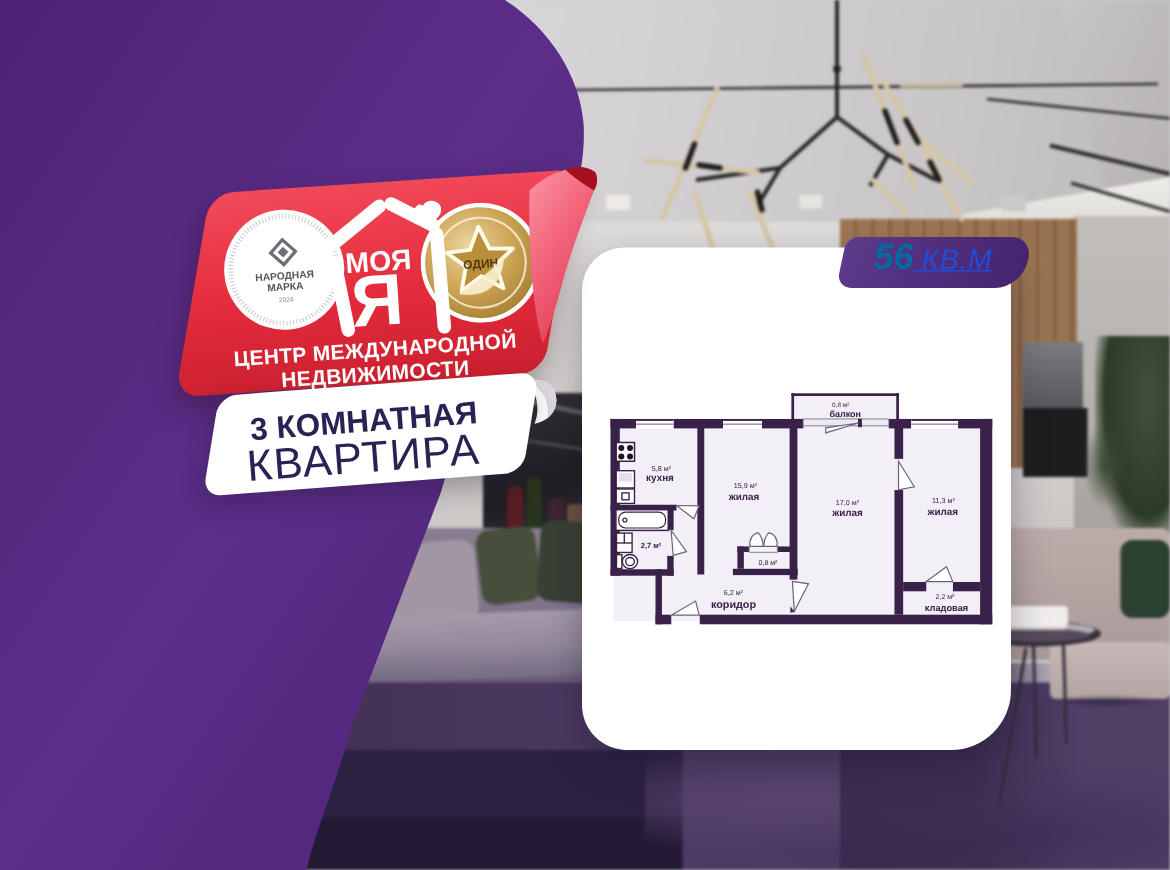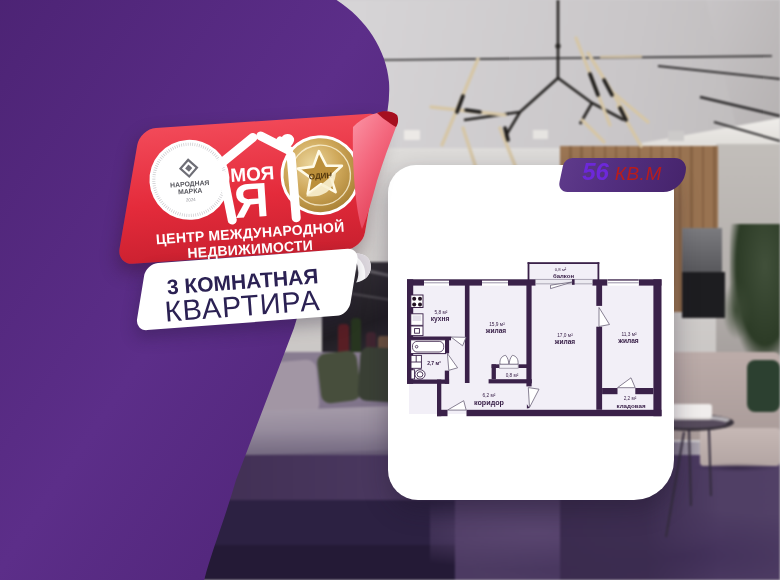--- a/index.html
+++ b/index.html
@@ -137,21 +137,21 @@
     </linearGradient>
   </defs>
 
   <path d="M -10 -10 L 322 -8 C 359 9 386 45 389 82 C 391 112 381 147 362 182 C 331 242 310 272 294 328 L 236 480 C 222 528 210 555 203 585 L -10 585 Z" fill="url(#pg)"></path>
 </svg>
 
 <div class="abs" style="left:388px;top:165px;width:286px;height:335px;background:#ffffff;border-radius:28px 26px 40px 30px;box-shadow:0 10px 24px rgba(30,20,40,.35);"></div>
 
 <div class="abs" style="left:561px;top:158px;width:124px;height:34px;transform:skewX(-12deg);background:linear-gradient(100deg,#5e3a8a 0%,#532f80 40%,#46246c 100%);border-radius:8px 14px 18px 10px;"></div>
 <div class="abs" style="left:558px;top:158px;width:128px;height:34px;text-align:center;line-height:34px;">
-  <span style="font:italic bold 24px 'Liberation Sans';color:#6d28d9;">56</span><span style="font:italic 19px 'Liberation Sans';color:#b91c1c;letter-spacing:0.5px;"> КВ.М</span>
+  <span style="font:italic bold 24px 'Liberation Sans';color:#0369a1;">56</span><span style="font:italic 19px 'Liberation Sans';color:#1d4ed8;letter-spacing:0.5px;text-decoration:underline;"> КВ.М</span>
 </div>
 
 <svg class="abs" style="left:0;top:0;" width="780" height="580" viewBox="0 0 780 580">
 
   <rect x="409" y="281" width="250" height="133" fill="#f2eff7"></rect>
 
   <rect x="528" y="263" width="70" height="17" fill="#f2eff7"></rect>
   <g fill="#3a2149">
 
     <rect x="527.6" y="262.2" width="71.7" height="1.8"></rect>

